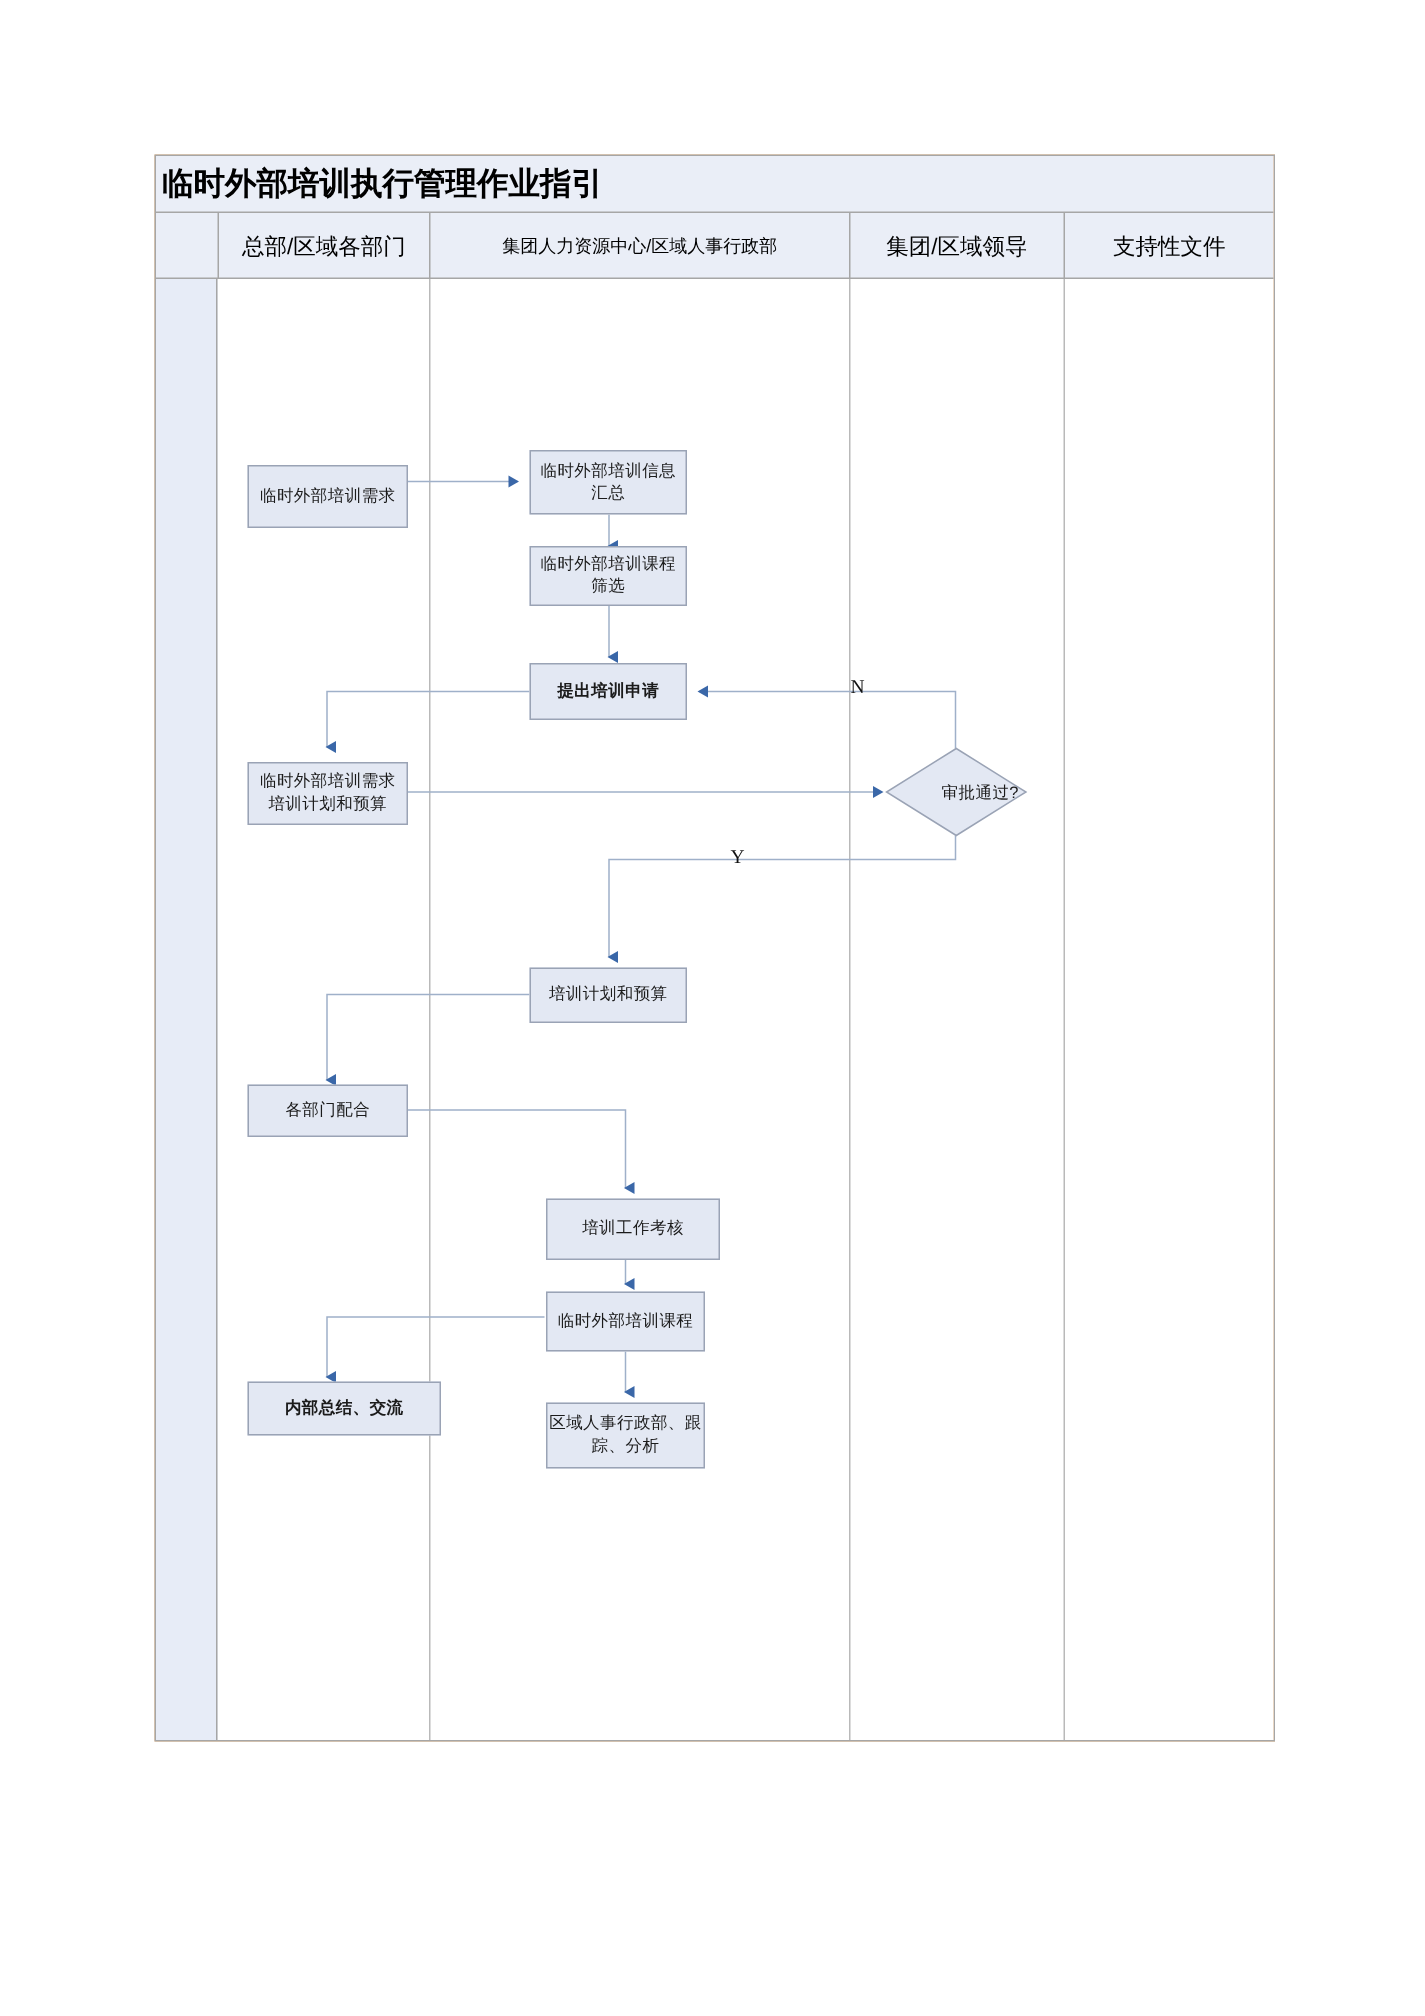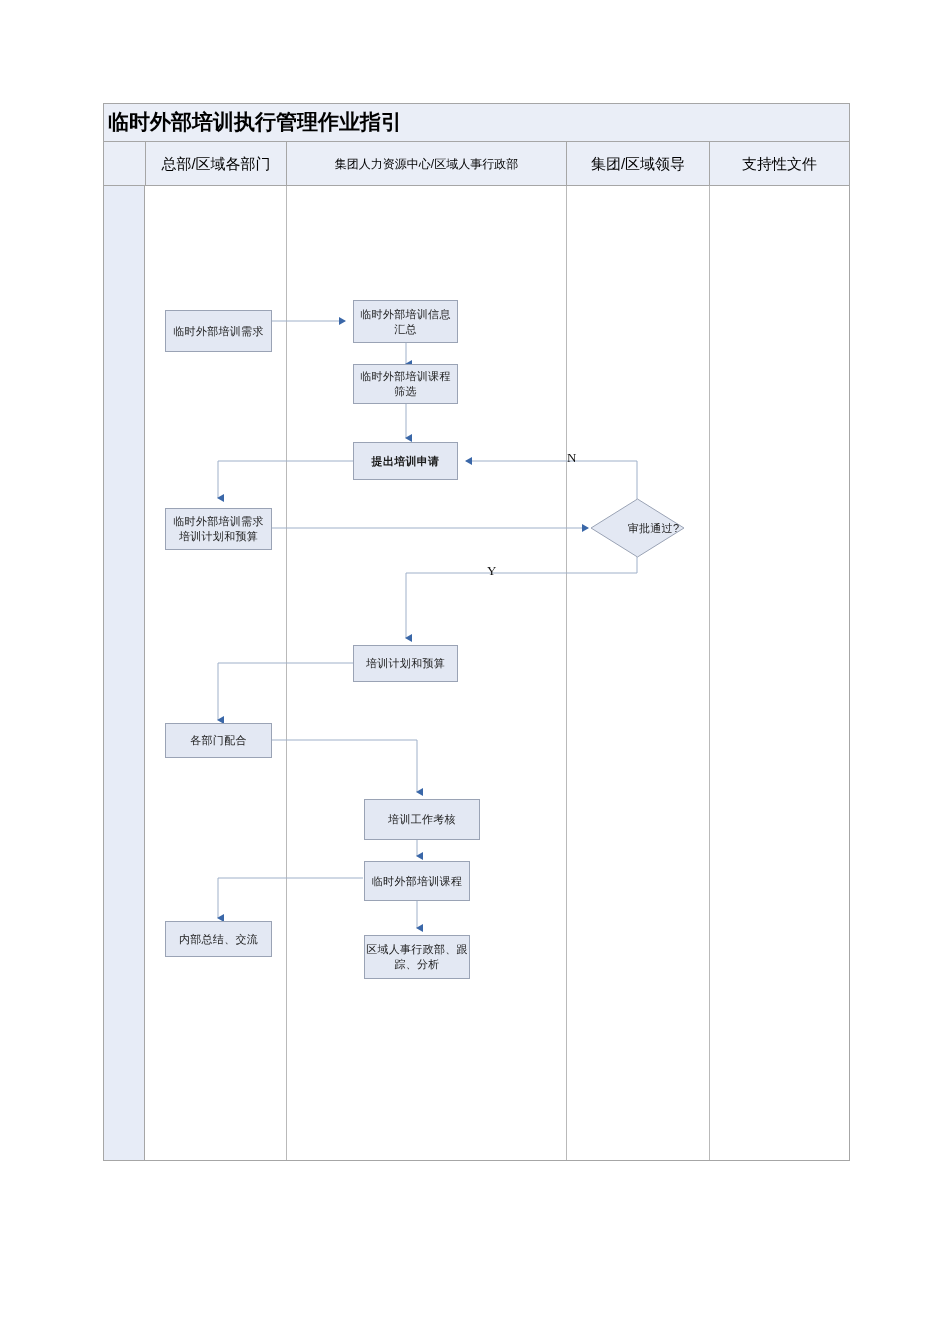--- a/index.html
+++ b/index.html
@@ -238,21 +238,21 @@
       <span>
         <span>临时外部培训需求</span><br>
         <span>培训计划和预算</span>
       </span>
     </div>
 
     <div class="node hit" style="left:165px; top:723px; width:107px; height:35px;">
       <span>各部门配合</span>
     </div>
 
-    <div class="node hit" style="left:165px; top:921px; width:107px; height:36px;">
+    <div class="node hit" style="left:165px; top:921px; width:129px; height:36px;font-weight:bold;">
       <span>内部总结、交流</span>
     </div>
 
     <div class="node hit" style="left:353px; top:300px; width:105px; height:43px;">
       <span>
         <span>临时外部培训信息</span><br>
         <span>汇总</span>
       </span>
     </div>
 

